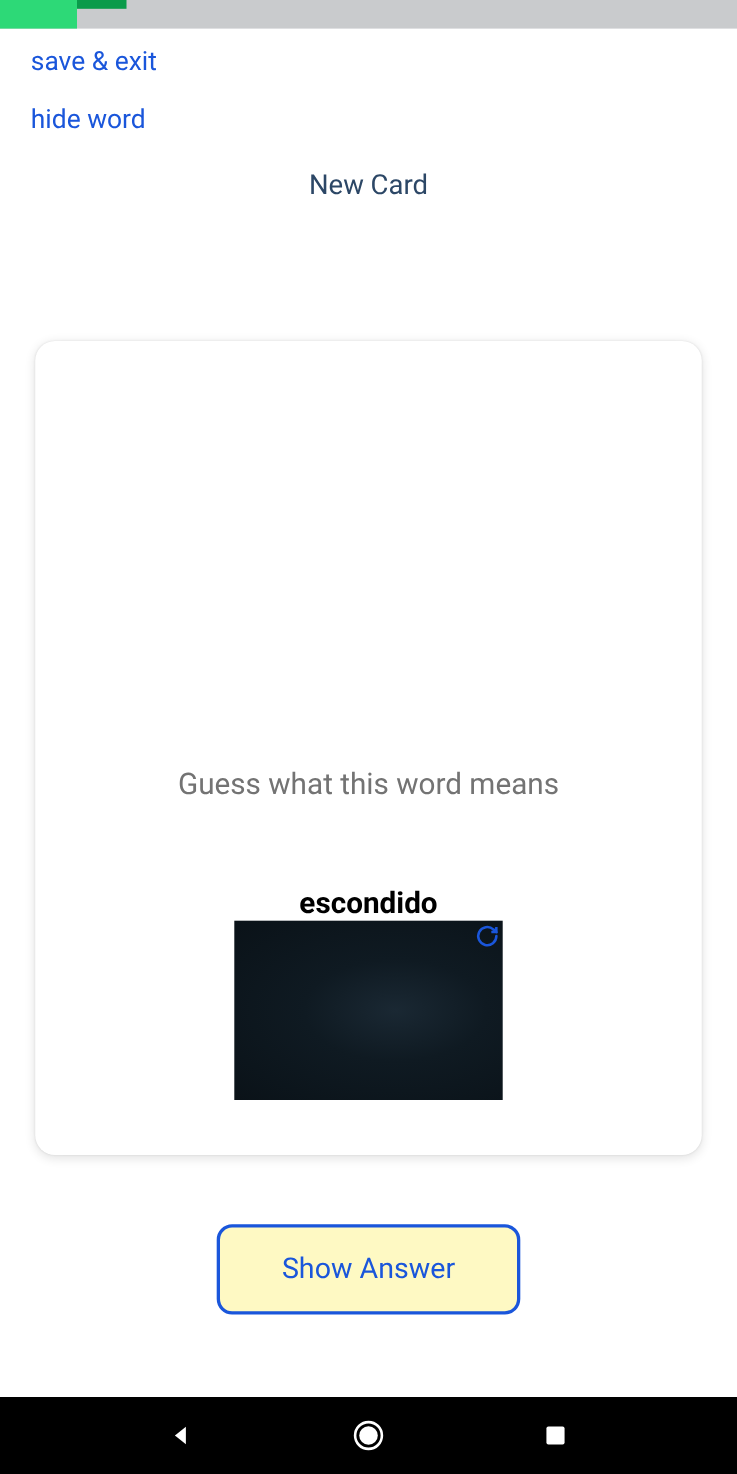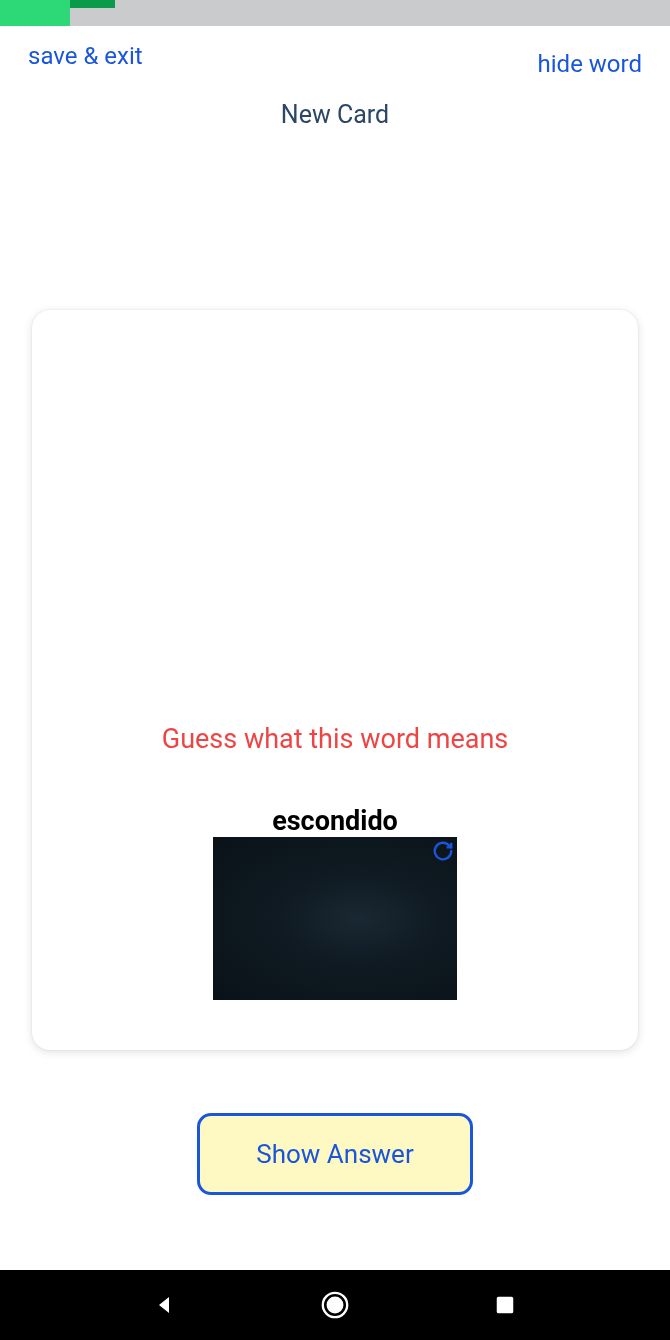--- a/index.html
+++ b/index.html
@@ -32,61 +32,62 @@
     .progress-fill-light {
       position: absolute;
       top: 0;
       left: 0;
       width: 70px;
       height: 26px;
       background: #2dd977;
     }
     .header-row {
       display: flex;
-      justify-content: space-between;
+      justify-content: center;
       align-items: flex-start;
       padding: 16px 28px 0 28px;
+      flex-direction: column;
     }
     .save-exit {
       color: #1a56db;
       font-size: 24px;
       cursor: pointer;
     }
     .hide-word {
       color: #1a56db;
       font-size: 24px;
       cursor: pointer;
-      margin-top: 8px;
+      margin-top: 24px;
     }
     .page-title {
       text-align: center;
       color: #2c4766;
       font-size: 25px;
-      margin-top: 22px;
+      margin-top: 32px;
     }
     .card {
       position: absolute;
       top: 310px;
       left: 32px;
       right: 32px;
       height: 740px;
       background: #ffffff;
       border-radius: 18px;
       box-shadow: 0 2px 10px rgba(0,0,0,0.12), 0 0 2px rgba(0,0,0,0.1);
       display: flex;
       flex-direction: column;
       justify-content: flex-end;
       align-items: center;
       padding-bottom: 50px;
     }
     .prompt-text {
-      color: #ef4444;
+      color: #737373;
       font-size: 27px;
       text-align: center;
-      margin-bottom: 50px;
+      margin-bottom: 76px;
     }
     .word-text {
       color: #000000;
       font-size: 27px;
       font-weight: bold;
       text-align: center;
     }
     .image-wrapper {
       position: relative;
       width: 244px;

